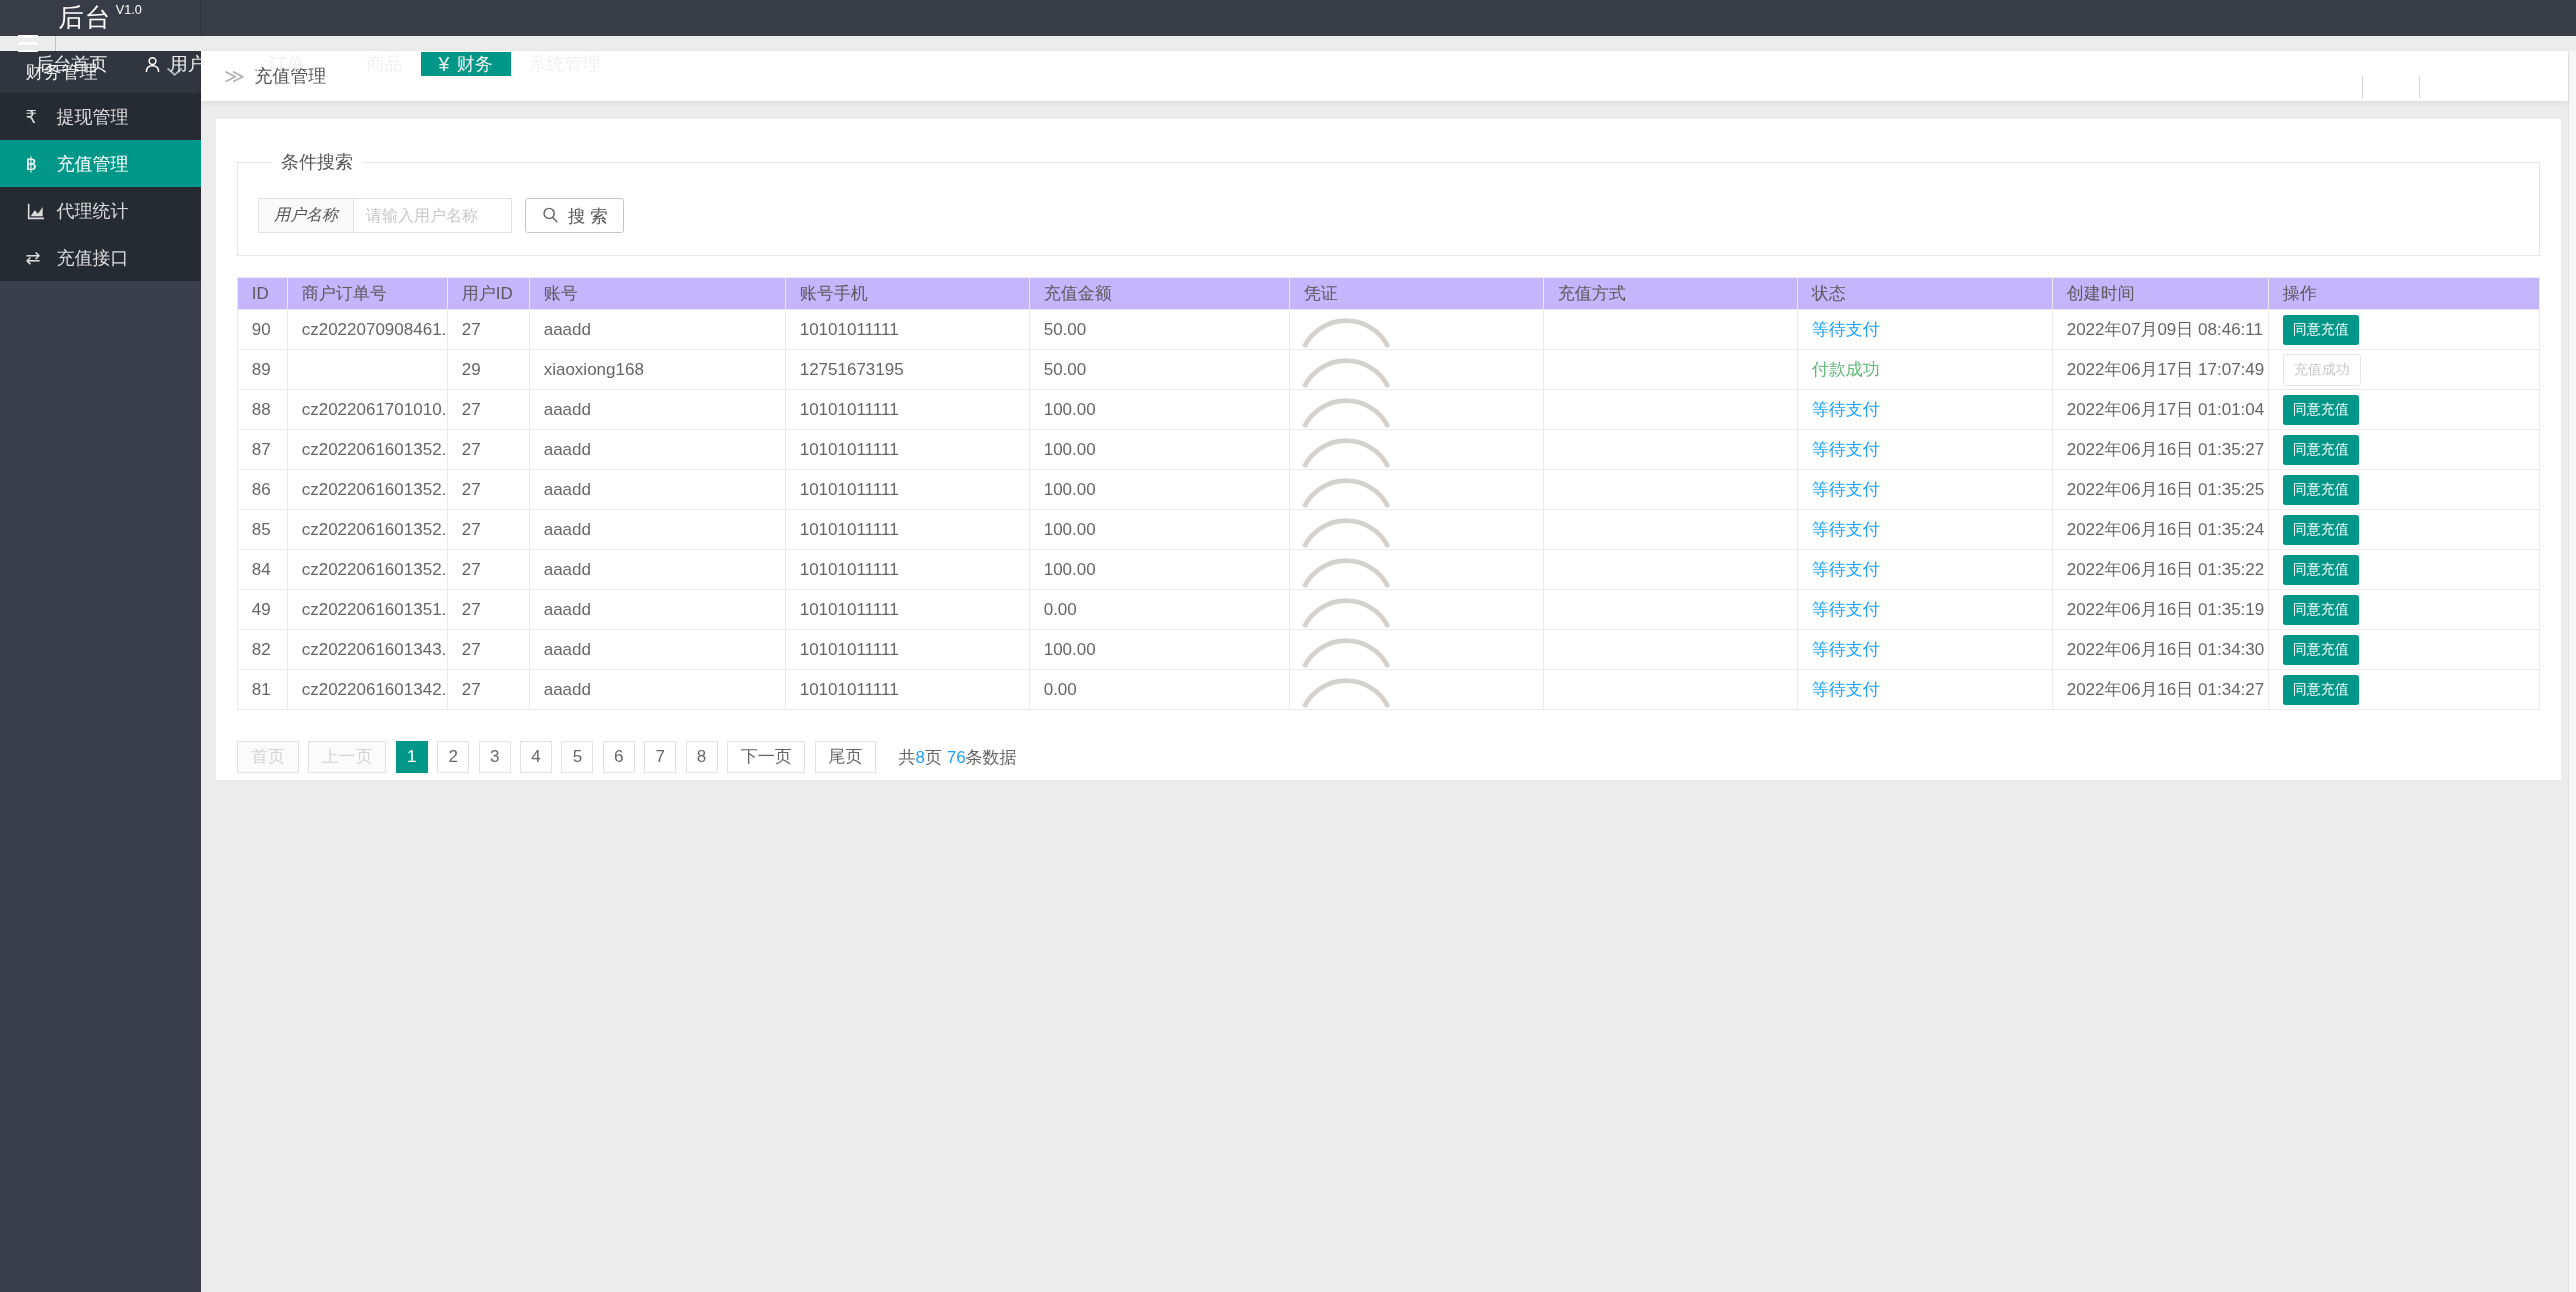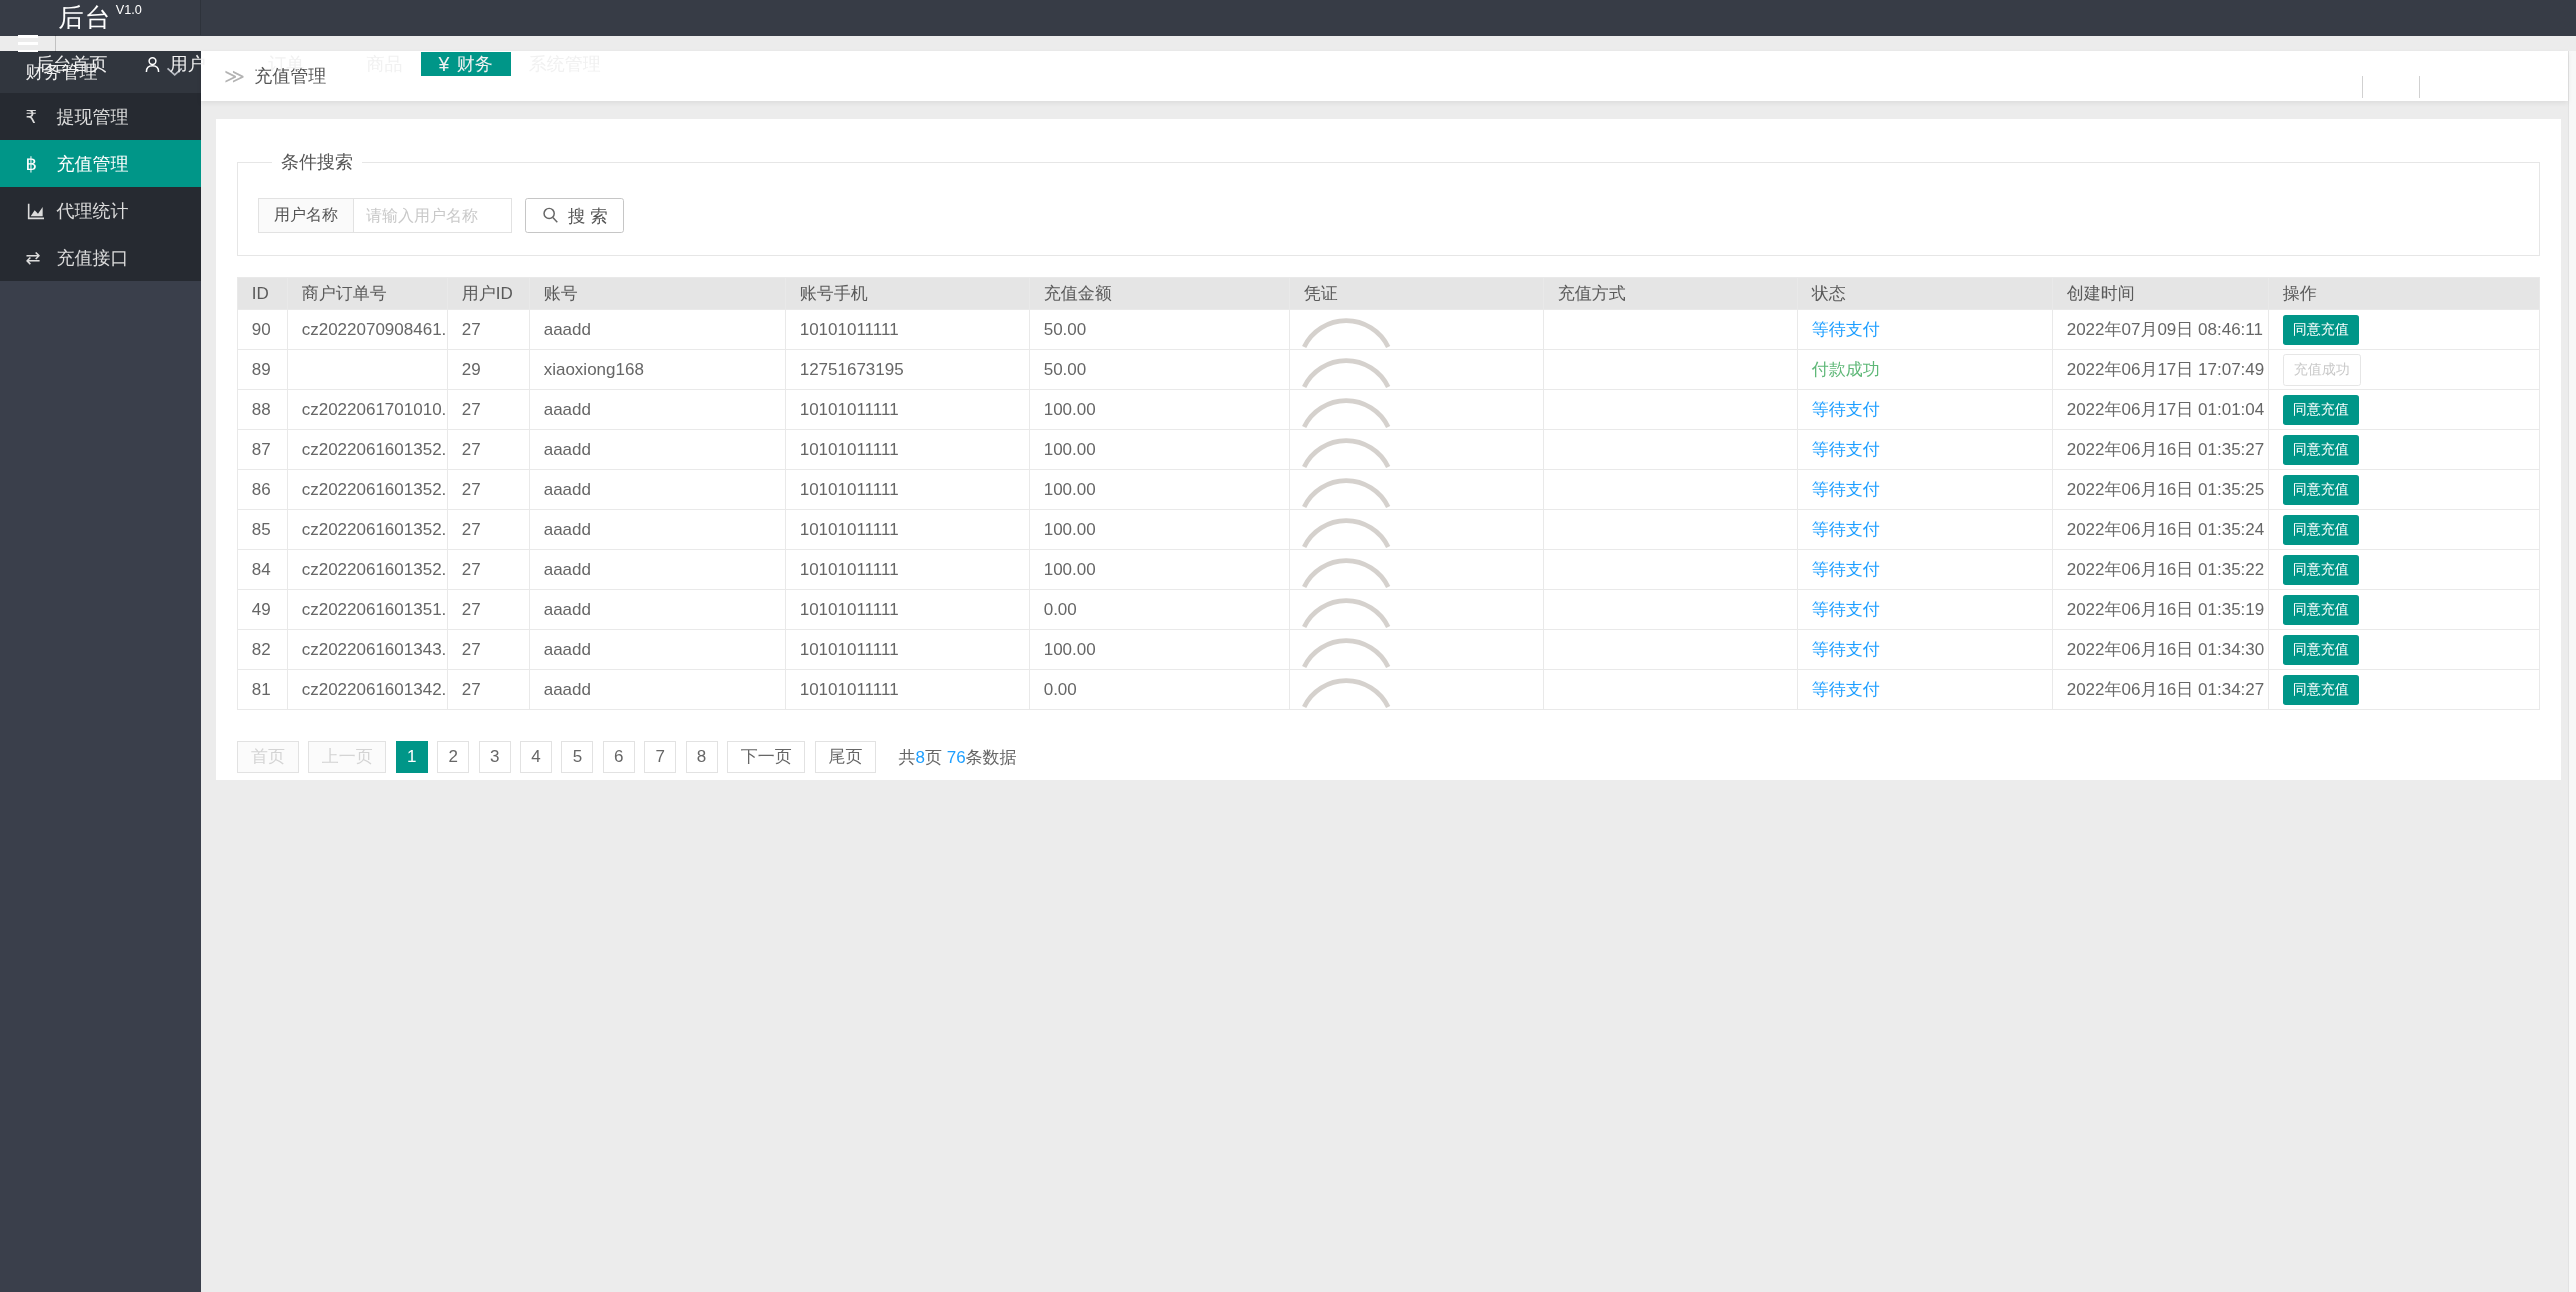--- a/index.html
+++ b/index.html
@@ -36,29 +36,29 @@
   .bc-sep { color:#b3b3b3; font-size:20px; margin-right:9.4px; }
   .bc-title { color:#555; font-size:18px; }
 
   .content { padding:18px 6.7px 0 14.8px; }
   .card { background:#fff; height:661px; padding:31px 21.5px 0 21.5px; }
 
   
   fieldset.search-box { border:0.7px solid #e6e6e6; padding:20px 0 21.5px 20px; }
   fieldset.search-box legend { margin-left:13.4px; padding:0 9.4px; font-size:18px; color:#555; }
   .search-row { display:flex; align-items:center; margin-top:4px; }
-  .search-label { height:35px; display:flex; align-items:center; padding:0 14.8px; background:#fafafa; border:0.7px solid #e2e2e2; font-size:16px; color:#555; }
+  .search-label { height:35px; display:flex; align-items:center; padding:0 14.8px; background:#fafafa; border:0.7px solid #e2e2e2; font-size:16px; color:#555;font-style:italic; }
   .search-input { height:35px; width:158px; border:0.7px solid #e2e2e2; border-left:none; padding:0 12px; font-size:16px; color:#666; outline:none; }
   .search-input::placeholder { color:#c9c9c9; }
   .search-btn { margin-left:13.4px; height:35px; padding:0 14.8px; background:#fff; border:0.7px solid #c6c6c6; border-radius:2.7px; font-size:17.4px; color:#555; display:flex; align-items:center; gap:8px; cursor:pointer; }
 
   
   table.grid { margin-top:21.5px; width:100%; border-collapse:collapse; table-layout:fixed; }
   .grid th, .grid td { border:0.7px solid #e9e9e9; text-align:left; padding-left:13.4px; overflow:hidden; white-space:nowrap; }
-  .grid th { background:#e5e5e5; height:32px; font-weight:normal; font-size:17px; color:#5a5a5a; }
+  .grid th { background:#c4b5fd; height:32px; font-weight:normal; font-size:17px; color:#5a5a5a; }
   .grid td { height:40px; font-size:17px; color:#666; }
   td.voucher-cell { padding:0 0 0 6.7px; }
   .voucher-cell svg { display:block; }
   .status-wait { color:#1E9FFF; }
   .status-success { color:#5FB878; }
   .act-btn { border:none; border-radius:2.7px; font-size:14px; padding:6px 10px; cursor:pointer; font-family:inherit; }
   .act-btn.btn-primary { background:#009688; color:#fff; }
   .act-btn.btn-disabled { background:#fff; color:#c9c9c9; border:0.7px solid #e6e6e6; cursor:default; }
 
   

